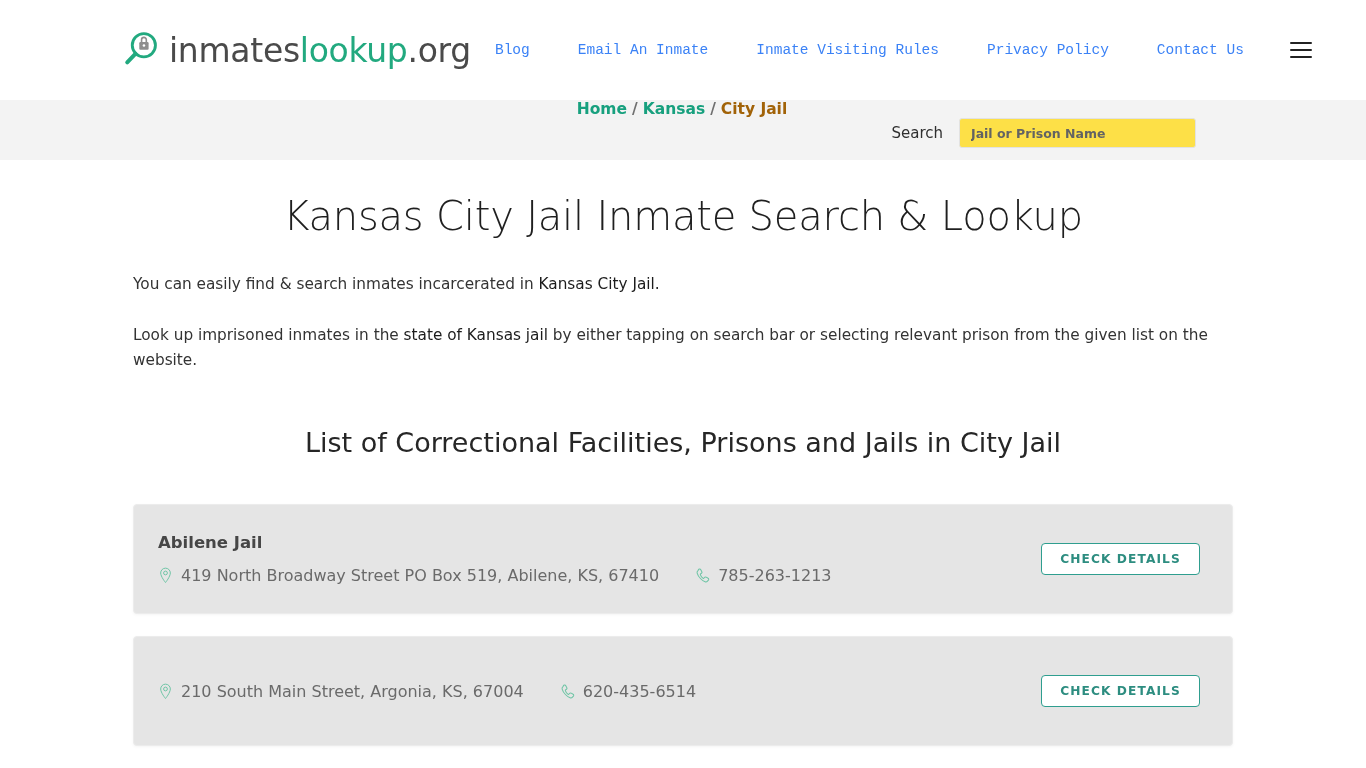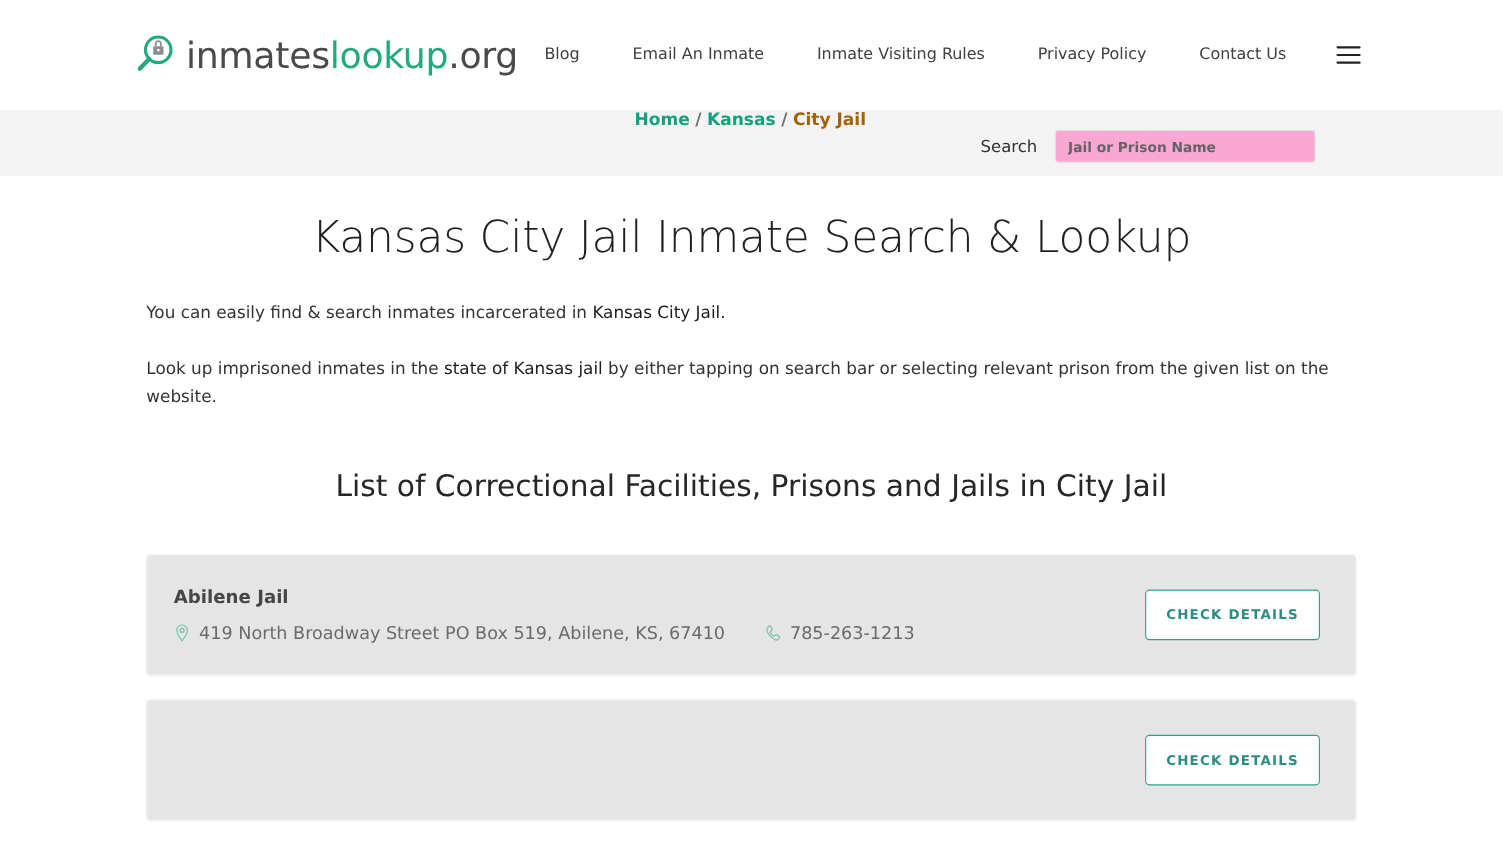--- a/index.html
+++ b/index.html
@@ -36,25 +36,26 @@
   .logo-text .t-green{ color:#22a97f; }
 
   .main-nav{
     margin-left:auto;
     display:flex;
     align-items:center;
     gap:0;
   }
   .nav-link{
     font-size:14.5px;
-    color:#404040;
+    color:#3b82f6;
     text-decoration:none;
     padding:0 24px;
     white-space:nowrap;
     cursor:pointer;
+    font-family:Liberation Mono, monospace;
   }
   .hamburger{
     margin-left:22px;
     width:22px;
     height:16px;
     display:flex;
     flex-direction:column;
     justify-content:space-between;
     cursor:pointer;
   }
@@ -97,21 +98,21 @@
   .search-label{
     font-size:15px;
     font-weight:400;
     color:#2f2f2f;
   }
   .search-input{
     width:237px;
     height:30px;
     border:1px solid #e2e2e2;
     border-radius:3px;
-    background:#f9a8d4;
+    background:#fde047;
     padding:0 11px;
     font-family:"DejaVu Sans", sans-serif;
     font-size:12.5px;
     font-weight:700;
     color:#333;
     outline:none;
   }
   .search-input::placeholder{ color:#636363; font-weight:700; opacity:1; }
 
   
@@ -173,21 +174,21 @@
     gap:8px;
     font-size:16px;
     color:#6a6a6a;
     white-space:nowrap;
   }
   .meta-item + .meta-item{ margin-left:36px; }
   .meta-icon{ width:15px; height:17px; display:block; flex:0 0 auto; }
   .check-btn{
     flex:0 0 auto;
     width:159px;
-    height:46px;
+    height:32px;
     border:1px solid #2f9e8f;
     border-radius:4px;
     background:#ffffff;
     color:#2d8d80;
     font-family:"DejaVu Sans", sans-serif;
     font-size:12.2px;
     font-weight:700;
     letter-spacing:1.1px;
     cursor:pointer;
   }
@@ -278,18 +279,37 @@
             </span>
             <span>785-263-1213</span>
           </div>
         </div>
       </div>
       <button class="check-btn">CHECK DETAILS</button>
     </div>
 
     <div class="facility-card">
       <div class="card-body">
+        <div class="meta-row">
+          <div class="meta-item">
+            <span>
+              <svg class="meta-icon" viewBox="0 0 16 19">
+                <path d="M8 1.3c-3 0-5.4 2.4-5.4 5.4 0 4 5.4 10.7 5.4 10.7s5.4-6.7 5.4-10.7c0-3-2.4-5.4-5.4-5.4z" fill="none" stroke="#6cc4a4" stroke-width="1.1"></path>
+                <circle cx="8" cy="6.7" r="2.1" fill="none" stroke="#6cc4a4" stroke-width="1.1"></circle>
+              </svg>
+            </span>
+            <span>210 South Main Street, Argonia, KS, 67004</span>
+          </div>
+          <div class="meta-item">
+            <span>
+              <svg class="meta-icon" viewBox="0 0 16 17">
+                <path d="M4.1 1.8c.7-.5 1.5-.3 1.9.4l1.3 2.2c.3.6.2 1.3-.4 1.7l-1 .7c-.2.2-.3.4-.2.7.4 1.3 1.6 3.1 3 4 .2.2.5.1.7-.1l.8-.9c.4-.5 1.1-.6 1.7-.3l2.1 1.3c.7.4.8 1.3.3 1.9l-1 1.1c-.6.7-1.6 1-2.5.7C7.6 14.1 3.4 10 2.3 6 2 5.1 2.3 4.1 3 3.5z" fill="none" stroke="#6cc4a4" stroke-width="1.1"></path>
+              </svg>
+            </span>
+            <span>620-435-6514</span>
+          </div>
+        </div>
       </div>
       <button class="check-btn">CHECK DETAILS</button>
     </div>
 
   </div>
 </main>
 
 </body></html>

